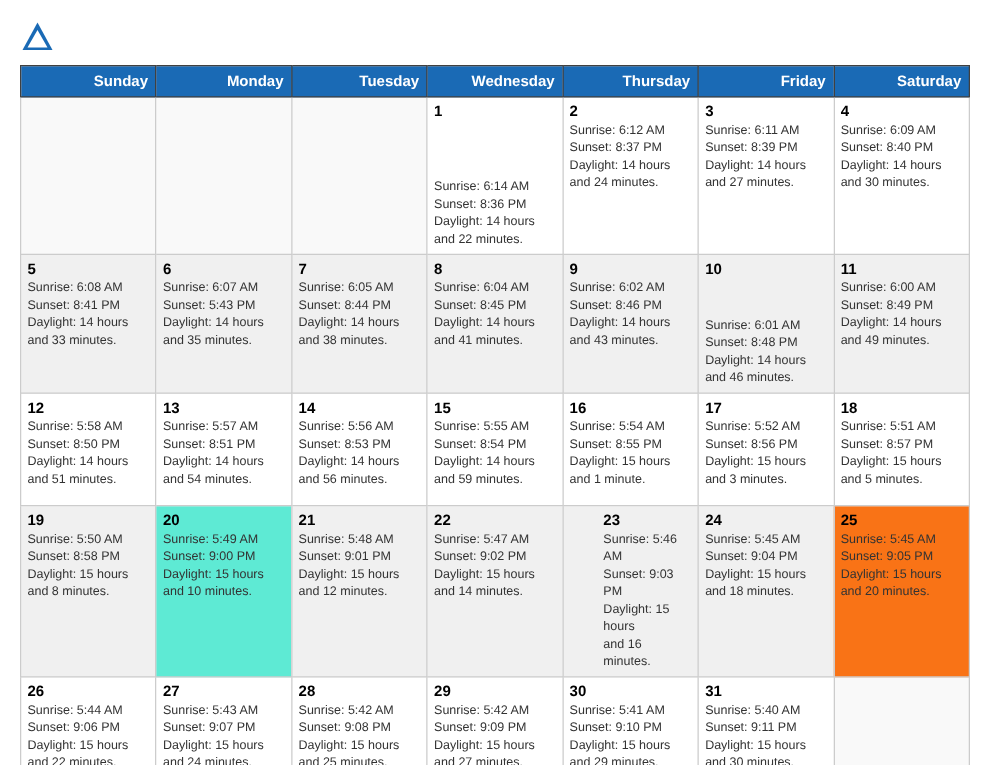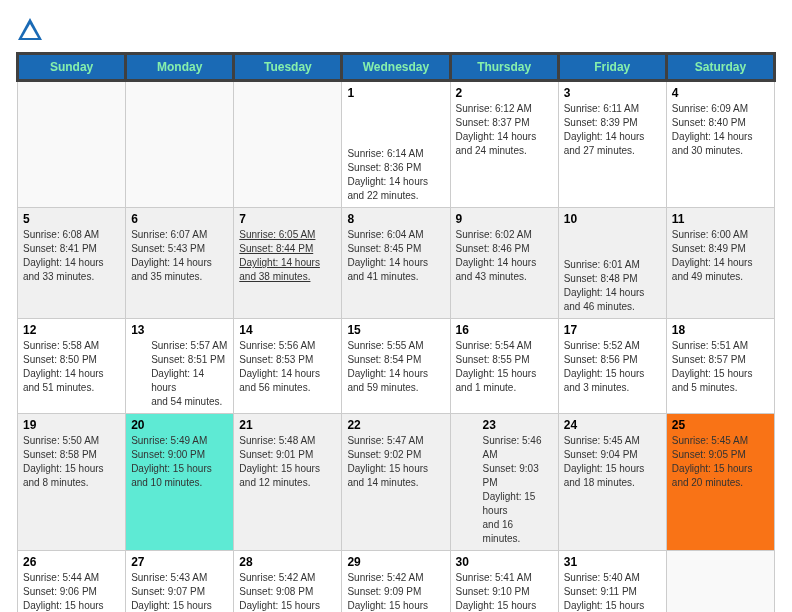--- a/index.html
+++ b/index.html
@@ -44,26 +44,26 @@
       font-size: 14px;
       color: #444;
     }
     .calendar {
       width: 100%;
       border-collapse: collapse;
       font-size: 10.5px;
     }
     .calendar th {
       background: #1a6ab5;
-      color: #86efac;
-      text-align: center;
+      color: #ffffff;
+      text-align: right;
       padding: 5px 6px;
       font-size: 12px;
       font-weight: bold;
-      border: 3px solid #404040;
+      border: 1px solid #404040;
     }
     .calendar td {
       border: 1px solid #ccc;
       vertical-align: top;
       padding: 4px 5px;
       width: 108px;
       height: 90px;
       background: #fff;
     }
     .calendar tr:nth-child(even) td {
@@ -160,21 +160,21 @@
         </td>
         <td style="background: rgb(240, 240, 240);">
           <span class="day-number">6</span>
           <div class="day-info" style="white-space: pre-line;">Sunrise: 6:07 AM
 Sunset: 5:43 PM
 Daylight: 14 hours
 and 35 minutes.</div>
         </td>
         <td style="background: rgb(240, 240, 240);">
           <span class="day-number">7</span>
-          <div class="day-info" style="white-space: pre-line; text-decoration: underline;">Sunrise: 6:05 AM
+          <div class="day-info" style="white-space: pre-line;">Sunrise: 6:05 AM
 Sunset: 8:44 PM
 Daylight: 14 hours
 and 38 minutes.</div>
         </td>
         <td style="background: rgb(240, 240, 240);">
           <span class="day-number">8</span>
           <div class="day-info" style="white-space: pre-line;">Sunrise: 6:04 AM
 Sunset: 8:45 PM
 Daylight: 14 hours
 and 41 minutes.</div>
@@ -204,21 +204,21 @@
       <tr>
         <td>
           <span class="day-number">12</span>
           <div class="day-info" style="white-space: pre-line;">Sunrise: 5:58 AM
 Sunset: 8:50 PM
 Daylight: 14 hours
 and 51 minutes.</div>
         </td>
         <td>
           <span class="day-number">13</span>
-          <div class="day-info" style="white-space: pre-line; margin-left: 20px;">Sunrise: 5:57 AM
+          <div class="day-info" style="white-space: pre-line;">Sunrise: 5:57 AM
 Sunset: 8:51 PM
 Daylight: 14 hours
 and 54 minutes.</div>
         </td>
         <td>
           <span class="day-number">14</span>
           <div class="day-info" style="white-space: pre-line;">Sunrise: 5:56 AM
 Sunset: 8:53 PM
 Daylight: 14 hours
 and 56 minutes.</div>

